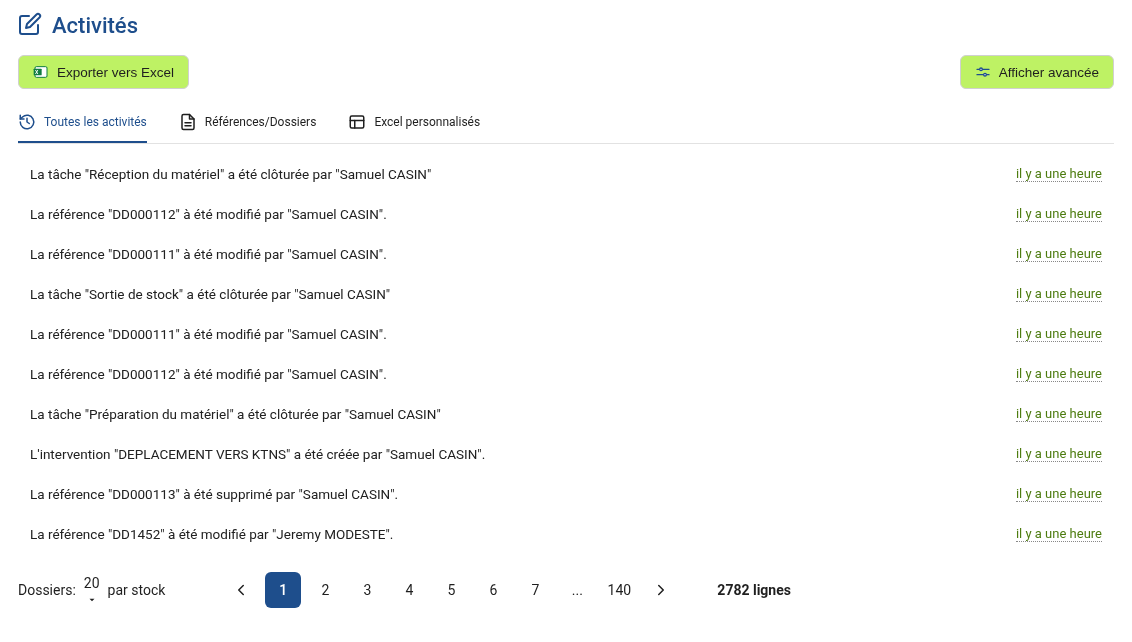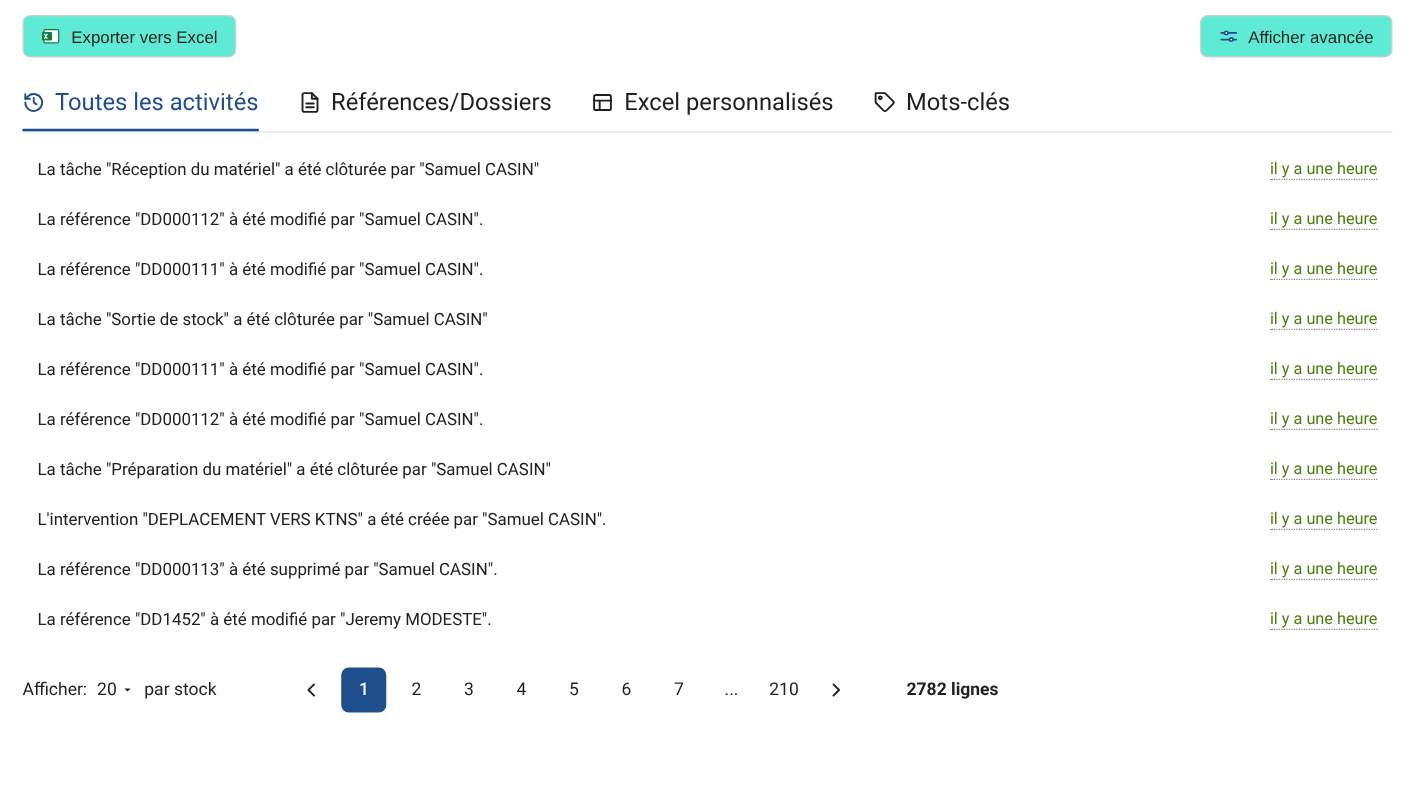--- a/index.html
+++ b/index.html
@@ -2,46 +2,55 @@
 <html><head>
 <meta charset="utf-8">
 <style>
 * { box-sizing: border-box; margin: 0; padding: 0; }
 body { font-family: -apple-system, BlinkMacSystemFont, "Segoe UI", Roboto, Arial, sans-serif; background: #fff; color: #1f1f1f; font-size: 14px; width: 1132px; }
 .container { padding: 12px 18px; }
 .header { display: flex; align-items: center; gap: 10px; margin-bottom: 16px; }
 .header-icon svg { width: 24px; height: 24px; stroke: #1e4e8c; }
 .header-title { font-size: 22px; font-weight: 500; color: #1e4e8c; }
 .toolbar { display: flex; justify-content: space-between; align-items: center; margin-bottom: 16px; }
-.btn { display: inline-flex; align-items: center; gap: 8px; padding: 8px 14px; border: 1px solid #d0d0d0; border-radius: 6px; background: #5eead4; font-size: 13.5px; color: #1f1f1f; cursor: pointer; }
+.btn { display: inline-flex; align-items: center; gap: 8px; padding: 8px 14px; border: 1px solid #d0d0d0; border-radius: 6px; background: #bef264; font-size: 13.5px; color: #1f1f1f; cursor: pointer; }
 .btn-icon { display: inline-flex; }
 .btn-icon svg { width: 16px; height: 16px; }
 .tabs { display: flex; gap: 32px; border-bottom: 1px solid #e2e2e2; margin-bottom: 10px; }
-.tab { display: flex; align-items: center; gap: 8px; padding: 8px 0 10px 0; font-size: 19px; color: #1f1f1f; cursor: pointer; border-bottom: 2px solid transparent; }
+.tab { display: flex; align-items: center; gap: 8px; padding: 8px 0 10px 0; font-size: 12px; color: #1f1f1f; cursor: pointer; border-bottom: 2px solid transparent; }
 .tab.active { color: #1e4e8c; border-bottom-color: #1e4e8c; }
 .tab svg { width: 18px; height: 18px; stroke: currentColor; }
 .activity-list { }
 .activity-row { display: flex; justify-content: space-between; align-items: center; padding: 12px 12px; font-size: 13.5px; }
 .activity-text { color: #212121; }
 .activity-time { color: #4d7c0f; border-bottom: 1px dotted #888; cursor: default; font-size: 13px; }
 .pagination { display: flex; align-items: center; gap: 18px; padding: 18px 0 10px 0; font-size: 14px; }
 .page-size { display: flex; align-items: center; gap: 8px; }
-.page-size-value { display: inline-flex; align-items: center; gap: 4px; cursor: pointer; }
+.page-size-value { display: inline-flex; align-items: center; gap: 4px; cursor: pointer; flex-direction: column; }
 .page-nav { display: flex; align-items: center; gap: 6px; margin-left: 40px; }
 .page-btn { width: 36px; height: 36px; display: flex; align-items: center; justify-content: center; border-radius: 6px; cursor: pointer; font-size: 14px; color: #1f1f1f; }
 .page-btn.active { background: #1e4e8c; color: #fff; font-weight: 500; }
 .page-btn.nav svg { width: 18px; height: 18px; stroke: #1f1f1f; }
 .page-btn.ellipsis { cursor: default; }
 .total-rows { margin-left: 20px; color: #1f1f1f; font-weight: bold; }
 </style>
 </head>
 <body>
 
 <div class="container">
 
+  <div class="header">
+    <span class="header-icon">
+      <svg viewBox="0 0 24 24" fill="none" stroke="#1e4e8c" stroke-width="2" stroke-linecap="round" stroke-linejoin="round">
+        <path d="M11 4H4a2 2 0 0 0-2 2v14a2 2 0 0 0 2 2h14a2 2 0 0 0 2-2v-7"></path>
+        <path d="M18.5 2.5a2.12 2.12 0 0 1 3 3L12 15l-4 1 1-4 9.5-9.5z"></path>
+      </svg>
+    </span>
+    <h1 class="header-title">Activités</h1>
+  </div>
 
   <div class="toolbar">
     <button class="btn">
       <span class="btn-icon">
         <svg viewBox="0 0 24 24">
           <rect x="3" y="4" width="18" height="16" rx="2" fill="#fff" stroke="#107c41" stroke-width="1.5"></rect>
           <rect x="1" y="7" width="12" height="10" rx="1" fill="#107c41"></rect>
           <path d="M4 9.5 L7 14.5 M7 9.5 L4 14.5" stroke="#fff" stroke-width="1.4" stroke-linecap="round"></path>
         </svg>
       </span>
@@ -79,27 +88,20 @@
       <span>Références/Dossiers</span>
     </div>
     <div class="tab">
       <svg viewBox="0 0 24 24" fill="none" stroke-width="2" stroke-linecap="round" stroke-linejoin="round">
           <rect x="3" y="4" width="18" height="16" rx="2"></rect>
           <line x1="3" y1="10" x2="21" y2="10"></line>
           <line x1="9" y1="10" x2="9" y2="20"></line>
         </svg>
       <span>Excel personnalisés</span>
     </div>
-    <div class="tab">
-      <svg viewBox="0 0 24 24" fill="none" stroke-width="2" stroke-linecap="round" stroke-linejoin="round">
-          <path d="M20.59 13.41 13.42 20.58a2 2 0 0 1-2.83 0L2 12V2h10l8.59 8.59a2 2 0 0 1 0 2.82z"></path>
-          <circle cx="7" cy="7" r="1.5"></circle>
-        </svg>
-      <span>Mots-clés</span>
-    </div>
   </div>
 
   <div class="activity-list">
     <div class="activity-row">
       <span class="activity-text">La tâche "Réception du matériel" a été clôturée par "Samuel CASIN"</span>
       <span class="activity-time">il y a une heure</span>
     </div>
     <div class="activity-row">
       <span class="activity-text">La référence "DD000112" à été modifié par "Samuel CASIN".</span>
       <span class="activity-time">il y a une heure</span>
@@ -133,21 +135,21 @@
       <span class="activity-time">il y a une heure</span>
     </div>
     <div class="activity-row">
       <span class="activity-text">La référence "DD1452" à été modifié par "Jeremy MODESTE".</span>
       <span class="activity-time">il y a une heure</span>
     </div>
   </div>
 
   <div class="pagination">
     <div class="page-size">
-      <span>Afficher:</span>
+      <span>Dossiers:</span>
       <span class="page-size-value">
         <span>20</span>
         <svg width="10" height="10" viewBox="0 0 24 24">
             <path d="M6 9l6 6 6-6" fill="#1f1f1f"></path>
           </svg>
       </span>
       <span>par stock</span>
     </div>
 
     <div class="page-nav">
@@ -157,21 +159,21 @@
           </svg>
       </div>
       <div class="page-btn active">1</div>
       <div class="page-btn">2</div>
       <div class="page-btn">3</div>
       <div class="page-btn">4</div>
       <div class="page-btn">5</div>
       <div class="page-btn">6</div>
       <div class="page-btn">7</div>
       <div class="page-btn ellipsis">...</div>
-      <div class="page-btn">210</div>
+      <div class="page-btn">140</div>
       <div class="page-btn nav">
         <svg viewBox="0 0 24 24" fill="none" stroke-width="2" stroke-linecap="round" stroke-linejoin="round">
             <polyline points="9 18 15 12 9 6"></polyline>
           </svg>
       </div>
     </div>
 
     <span class="total-rows">2782 lignes</span>
   </div>
 

